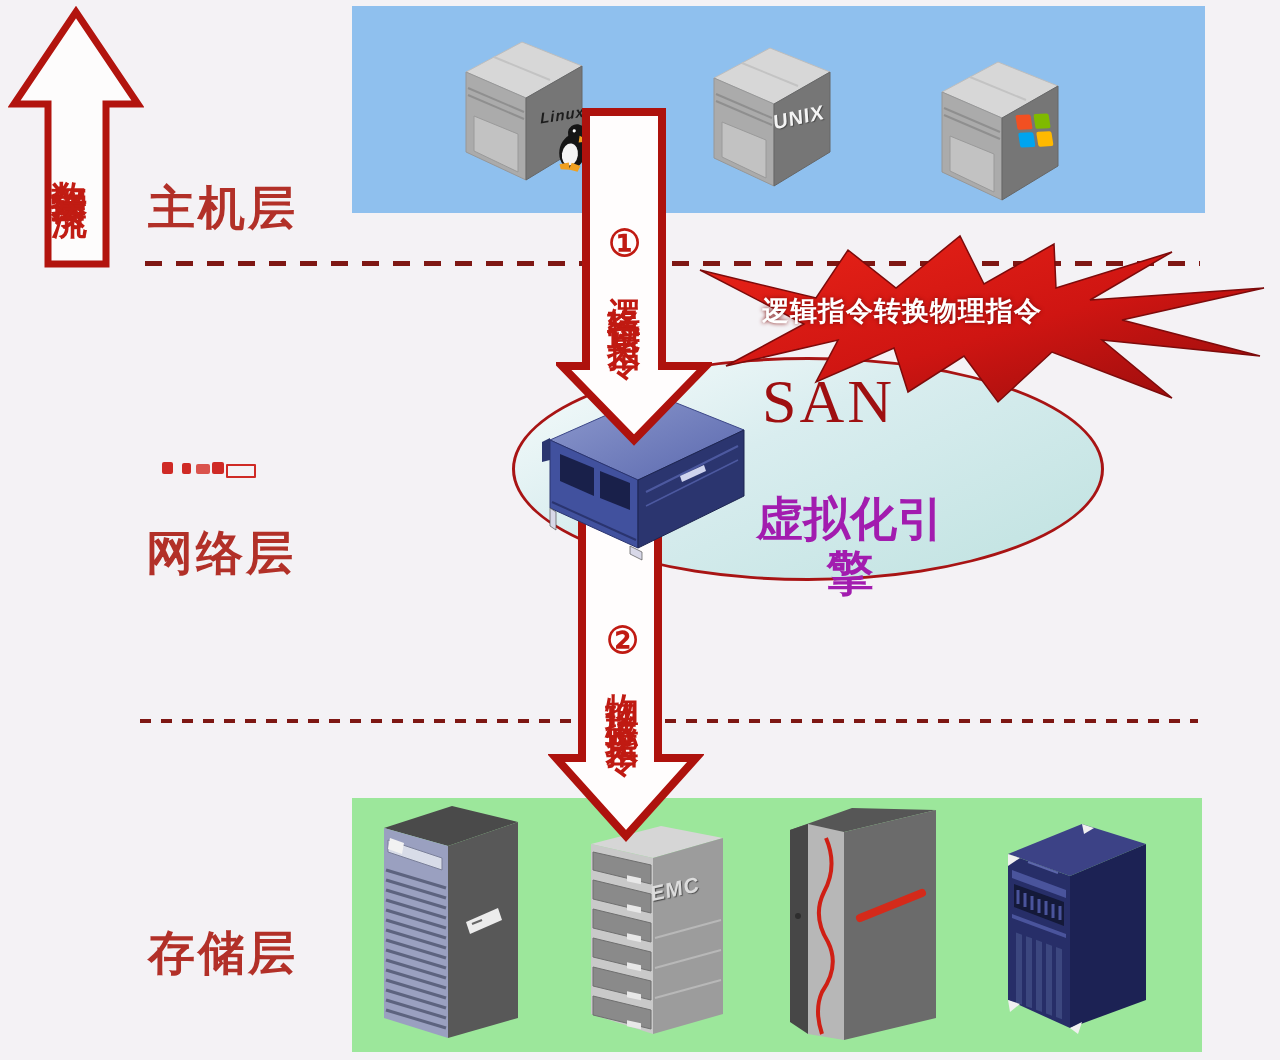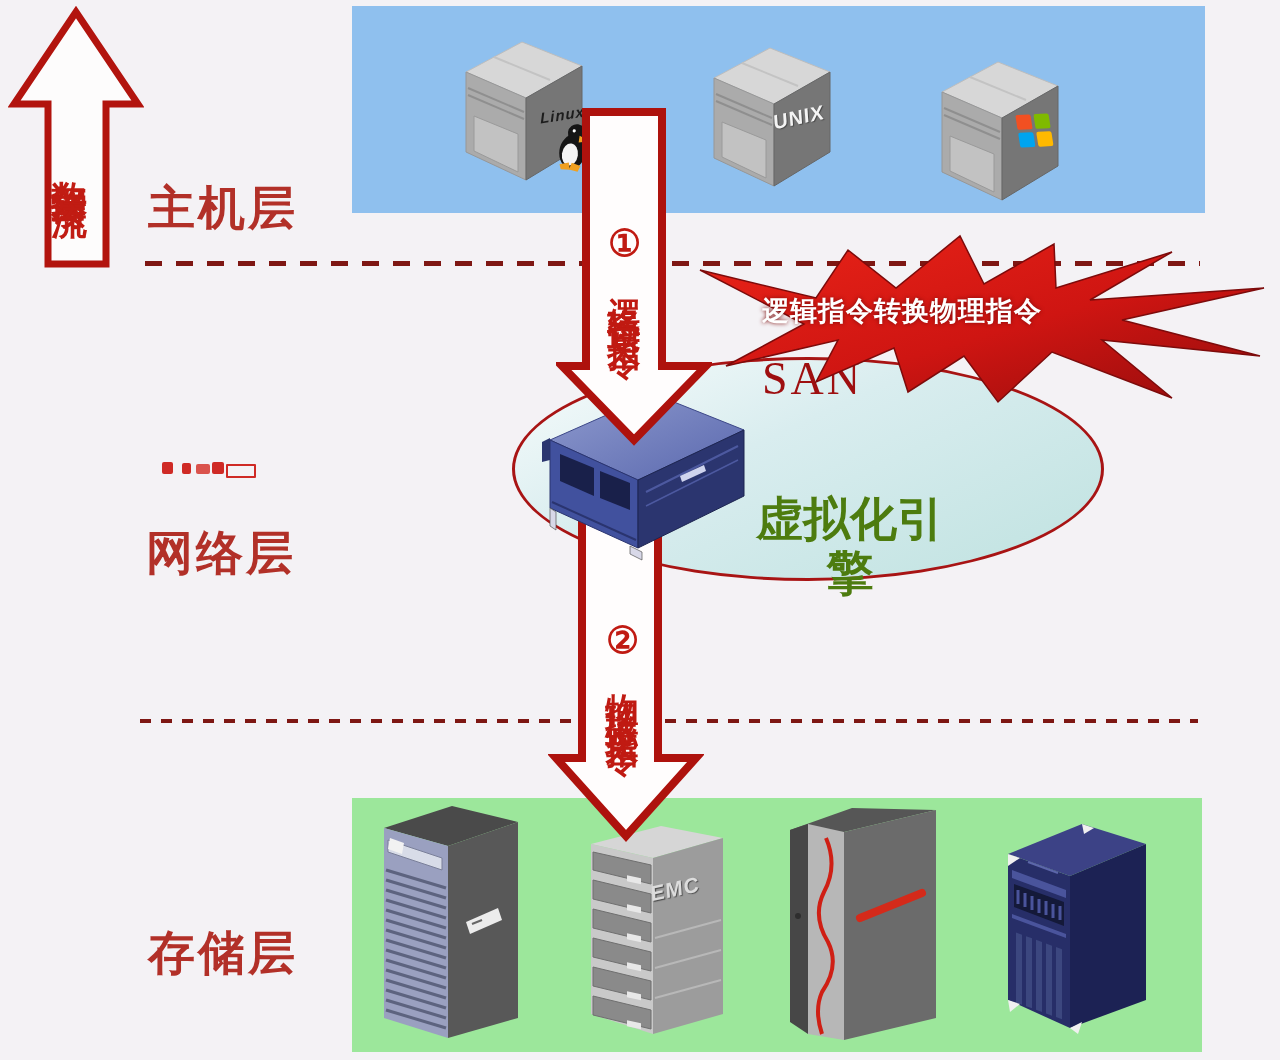--- a/index.html
+++ b/index.html
@@ -19,23 +19,23 @@
   
   .vtext{writing-mode:vertical-rl;text-orientation:upright;}
   .flow-arrow-text{left:47px;top:64px;width:46px;height:200px;font-size:36px;font-weight:bold;
     color:#c11c13;letter-spacing:5px;z-index:7;text-align:center;}
   .cmd-text{z-index:6;color:#c01a12;font-weight:bold;text-align:center;}
   .cmd-text .num{font-size:37px;letter-spacing:6px;}
   .cmd-text .lbl{font-size:33px;letter-spacing:10px;}
   
   .san-ellipse{left:512px;top:357px;width:586px;height:218px;border:3px solid #a81414;border-radius:50%;
     background:linear-gradient(155deg,#f8fcfc 0%,#d9edef 40%,#bfe2e0 100%);z-index:2;}
-  .san-title{left:762px;top:352px;font-family:"Liberation Serif",serif;font-size:46px;color:#9e0f10;
+  .san-title{left:762px;top:366px;font-family:"Liberation Serif",serif;font-size:62px;color:#9e0f10;
     letter-spacing:3px;z-index:3;}
-  .san-engine{left:742px;top:492px;width:216px;font-size:47px;font-weight:bold;color:#4d7c0f;
+  .san-engine{left:742px;top:492px;width:216px;font-size:47px;font-weight:bold;color:#a21caf;
     text-align:center;line-height:1.15;z-index:3;}
   
   .starburst{left:698px;top:234px;width:570px;height:172px;z-index:3;}
   .starburst-label{left:762px;top:293px;width:440px;text-align:left;font-size:27px;font-weight:bold;
     color:#ffffff;letter-spacing:1px;z-index:4;text-shadow:0 0 4px #7d0b0b;}
   
   .linux-mark{left:540px;top:106px;font-size:15px;font-weight:bold;font-style:italic;color:#1c1c1c;
     transform:rotate(-9deg) skewX(-6deg);z-index:2;letter-spacing:1px;}
   .unix-mark{left:773px;top:106px;font-size:20px;font-weight:bold;color:#f4f4f4;
     transform:rotate(-12deg) skewX(-8deg);z-index:2;letter-spacing:1px;text-shadow:1px 1px 1px #444;}

